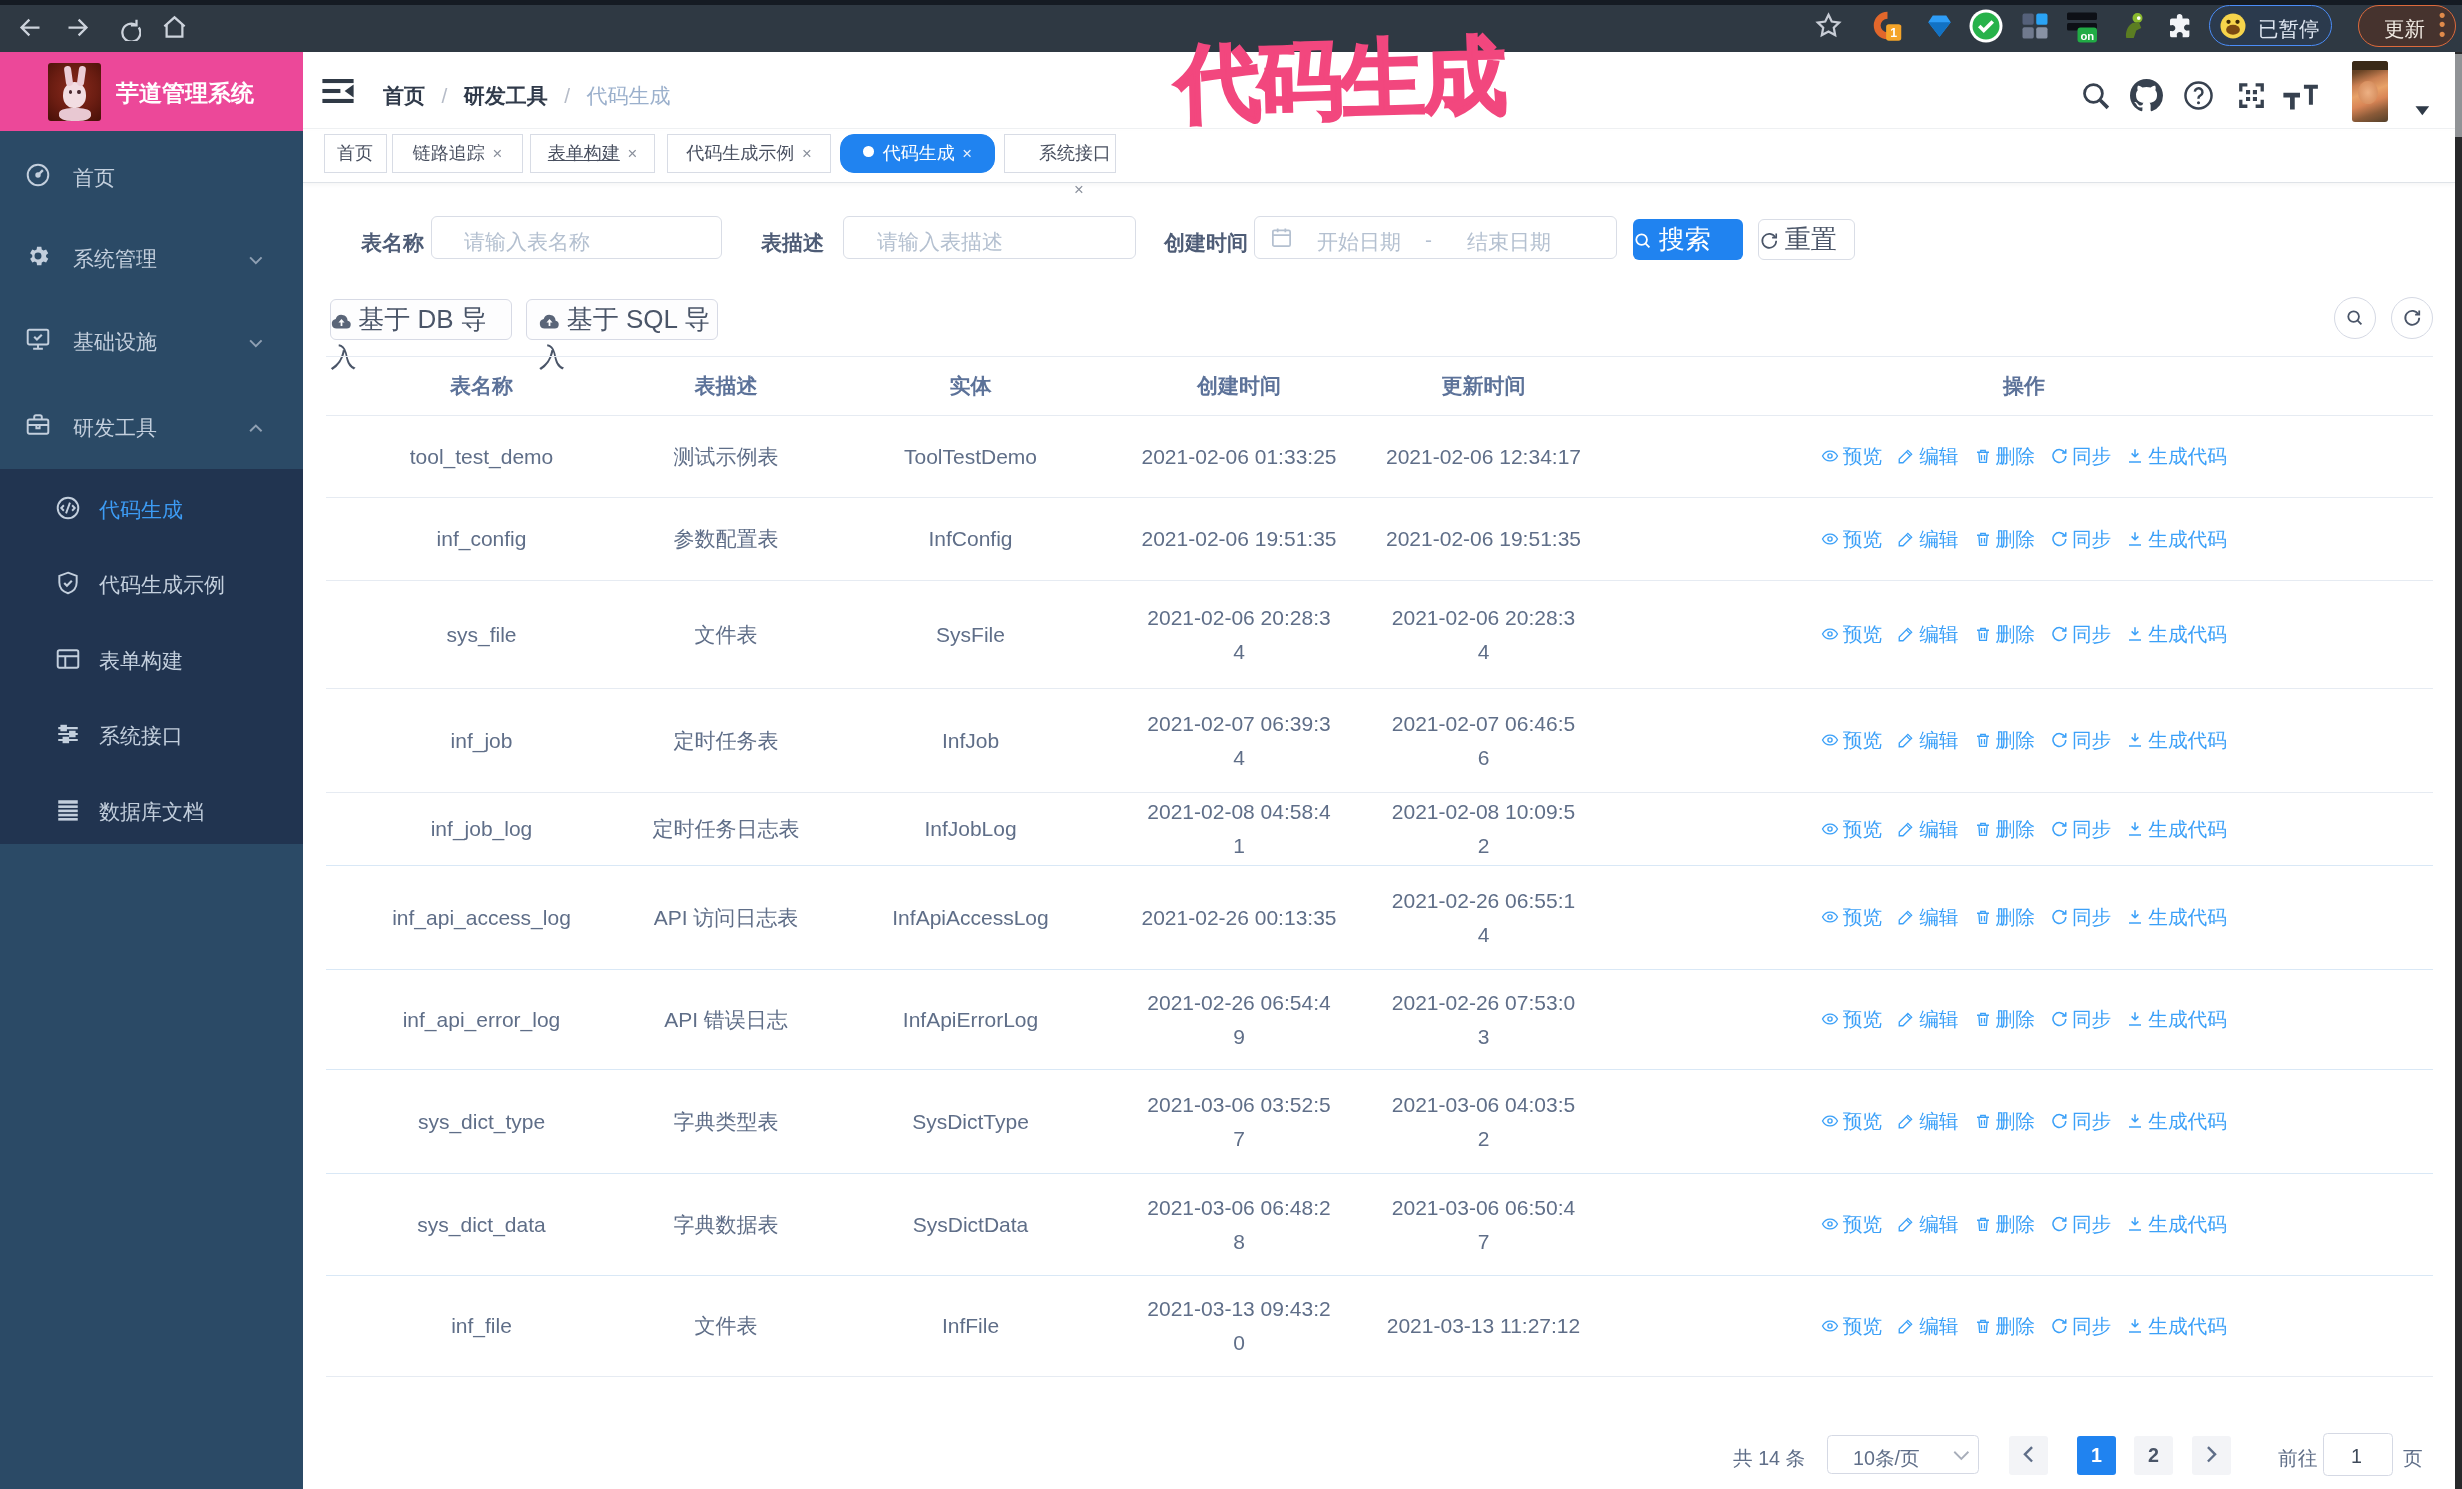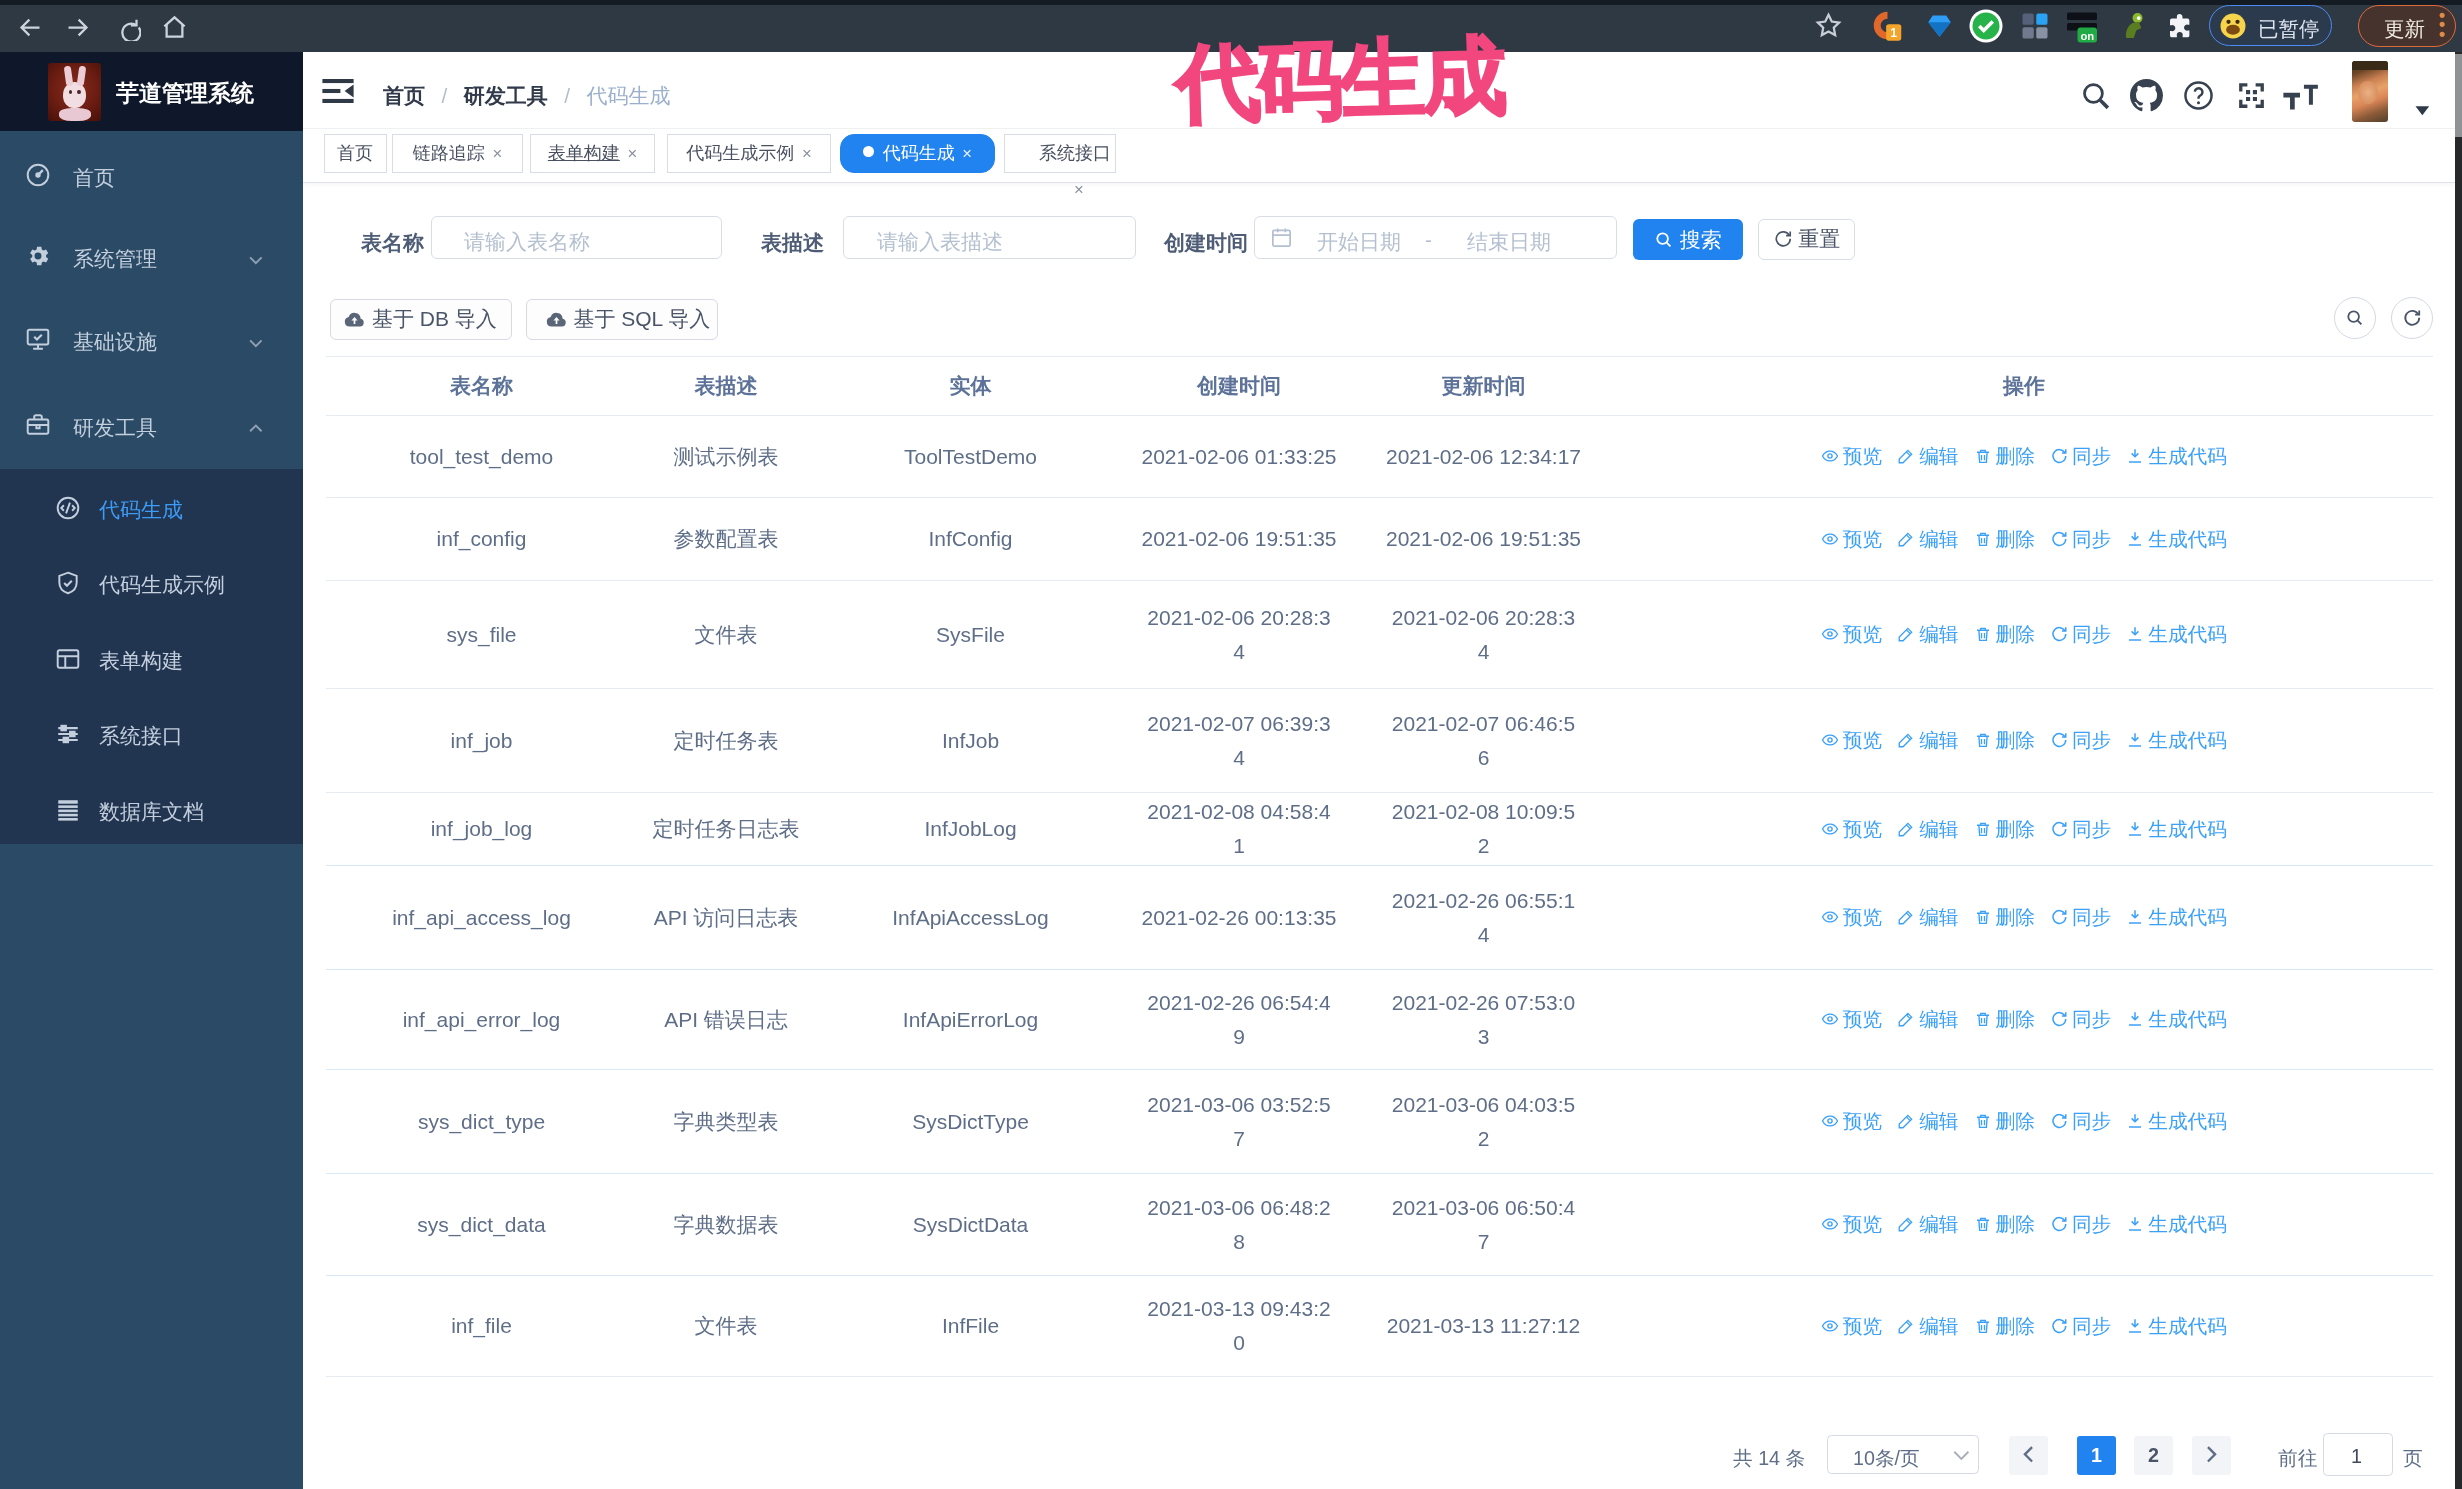--- a/index.html
+++ b/index.html
@@ -11,21 +11,21 @@
   #chrome .topstrip { position:absolute; left:0; top:0; width:2462px; height:4.5px; background:#151b23; }
   #chrome svg { position:absolute; }
   #urlpill { position:absolute; left:209px; top:3.8px; width:1640px; height:45px; border-radius:23px; background:#202a34; }
   #urlpill .warn { position:absolute; left:21px; top:10.6px; }
   #urlpill .nsafe { position:absolute; left:48px; top:11.4px; color:#dfe5ec; font-size:20.5px; }
   #urlpill .sep { position:absolute; left:126px; top:7.6px; width:1.5px; height:29px; background:#39424f; }
   #urlpill .url { position:absolute; left:139px; top:11.4px; color:#e8ecf2; font-size:20.5px; letter-spacing:0.4px; }
 
   
   #sidebar { position:absolute; left:0; top:52px; width:303px; height:1438px; background:#2b4a66; }
-  #sidebar .logo { position:absolute; left:0; top:0; width:303px; height:79px; background:#0f172a; }
+  #sidebar .logo { position:absolute; left:0; top:0; width:303px; height:79px; background:#ec4899; }
   #sidebar .logo .img { position:absolute; left:48px; top:10.6px; width:53px; height:58px; border-radius:3px;
      background:linear-gradient(140deg,#5a1f14 0%,#7a2a1a 20%,#c98f83 45%,#e8c8c2 55%,#8a3524 75%,#40160e 100%); overflow:hidden;}
   #sidebar .logo .t { position:absolute; left:116px; top:26px; color:#fff; font-size:23px; font-weight:bold; }
   .mitem { position:absolute; left:0; width:303px; color:#c3cfdd; font-size:21px; }
   .mitem .txt { position:absolute; left:73px; top:0; }
   .mitem svg.ic { position:absolute; left:25px; top:-2.3px; }
   .mitem svg.arrow { position:absolute; left:246px; top:4.5px; }
   #submenu { position:absolute; left:0; top:417px; width:303px; height:375px; background:#213450; }
   .smitem { position:absolute; left:0; width:303px; color:#c3cfdd; font-size:21px; }
   .smitem .txt { position:absolute; left:99px; top:0; }
@@ -40,21 +40,21 @@
      color:#495060; font-size:18px; text-align:center; }
   .tag .x { display:inline-block; font-size:16.7px; color:#8a909c; margin-left:7.6px; }
   .tag.active { background:#2083f0; border-color:#2083f0; color:#fff; }
   .tag.active .x { color:#e8f1fd; }
   .tag.active .dot { display:inline-block; width:10.6px; height:10.6px; border-radius:50%; background:#fff; margin-right:9px; position:relative; top:-2.3px;}
 
   
   .flabel { position:absolute; font-size:21px; color:#4e5c76; font-weight:bold; }
   .finput { position:absolute; height:43px; border:1.5px solid #d9dde6; border-radius:6px; background:#fff; }
   .fph { position:absolute; font-size:21px; color:#b4c0d0; }
-  .btn { position:absolute; height:41px; border-radius:6px; font-size:21px; text-align:center; }
+  .btn { position:absolute; height:41px; border-radius:6px; font-size:26px; text-align:left; }
 
   
   #tbl { position:absolute; left:23px; top:304px; border-collapse:collapse; table-layout:fixed; width:2107px; }
   #tbl td,#tbl th { border-bottom:1.5px solid #e6ebf2; text-align:center; vertical-align:middle;
       font-size:21px; color:#5f6e88; overflow:hidden; white-space:nowrap; padding:0; }
   #tbl th { color:#5c7299; font-weight:bold; }
   #tbl .dt { line-height:34px; }
   #tbl tr.bb td { border-bottom-color:#d9e8f6; }
   .oplink { display:inline-block; color:#3ba0f8; font-size:19.7px; margin:0 7.6px; white-space:nowrap; }
   .oplink svg { vertical-align:-2.3px; margin-right:3.8px; }

